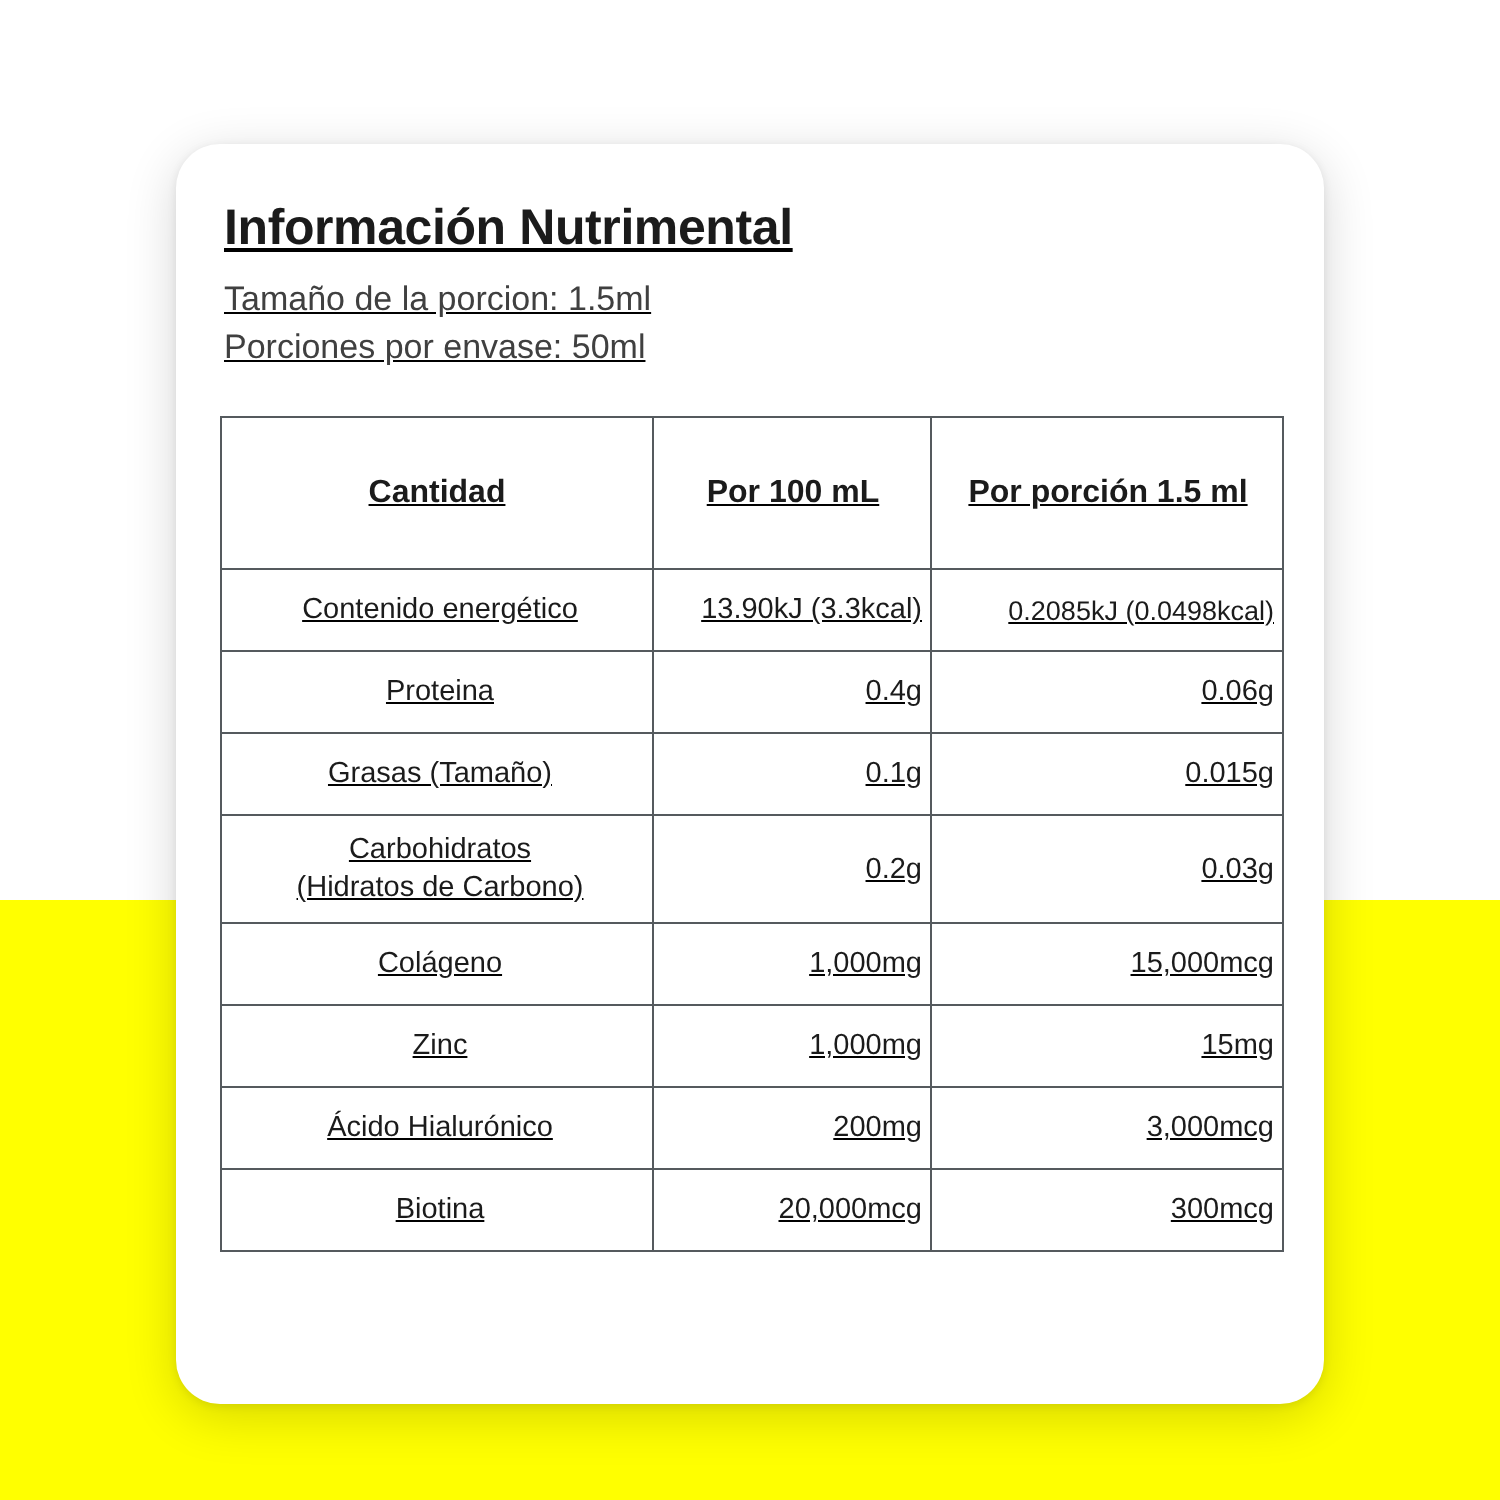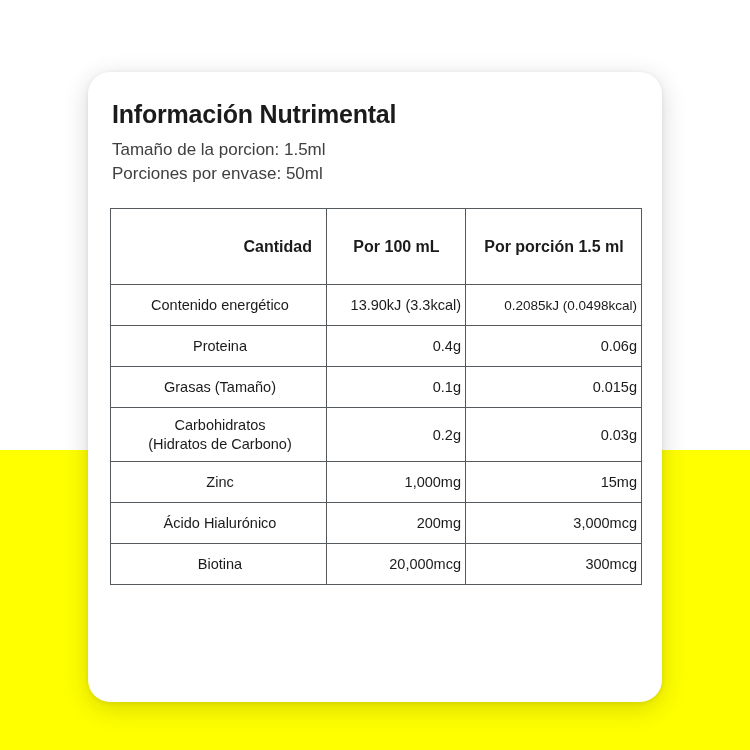--- a/index.html
+++ b/index.html
@@ -30,20 +30,21 @@
   #card {
     position: absolute;
     left: 88px;
     top: 72px;
     width: 574px;
     height: 630px;
     background: #ffffff;
     border-radius: 22px;
     box-shadow: 0 6px 26px rgba(0,0,0,0.16), 0 1px 5px rgba(0,0,0,0.08);
     padding: 28px 4px 0 22px;
+    text-decoration: underline;
   }
 
   #title {
     font-size: 25px;
     font-weight: bold;
     color: #1b1b1b;
     letter-spacing: -0.2px;
     margin-left: 2px;
   }
 
@@ -73,21 +74,21 @@
 
   
   .col-label { width: 216px; }
   .col-c1 { width: 139px; }
   .col-c2 { width: 176px; }
 
   #nutrition-table thead th {
     height: 76px;
     font-size: 16px;
     font-weight: bold;
-    text-align: right;
+    text-align: center;
     padding: 0 14px;
   }
   #nutrition-table thead th.num {
     text-align: center;
     padding-left: 15px;
   }
 
   #nutrition-table tbody td {
     height: 41px;
     font-size: 14.5px;
@@ -153,20 +154,25 @@
           <td class="label">Grasas (Tamaño)</td>
           <td class="num">0.1g</td>
           <td class="num">0.015g</td>
         </tr>
         <tr class="tall">
           <td class="label">Carbohidratos<br><span>(Hidratos de Carbono)</span></td>
           <td class="num">0.2g</td>
           <td class="num">0.03g</td>
         </tr>
         <tr>
+          <td class="label">Colágeno</td>
+          <td class="num">1,000mg</td>
+          <td class="num">15,000mcg</td>
+        </tr>
+        <tr>
           <td class="label">Zinc</td>
           <td class="num">1,000mg</td>
           <td class="num">15mg</td>
         </tr>
         <tr>
           <td class="label">Ácido Hialurónico</td>
           <td class="num">200mg</td>
           <td class="num">3,000mcg</td>
         </tr>
         <tr>

